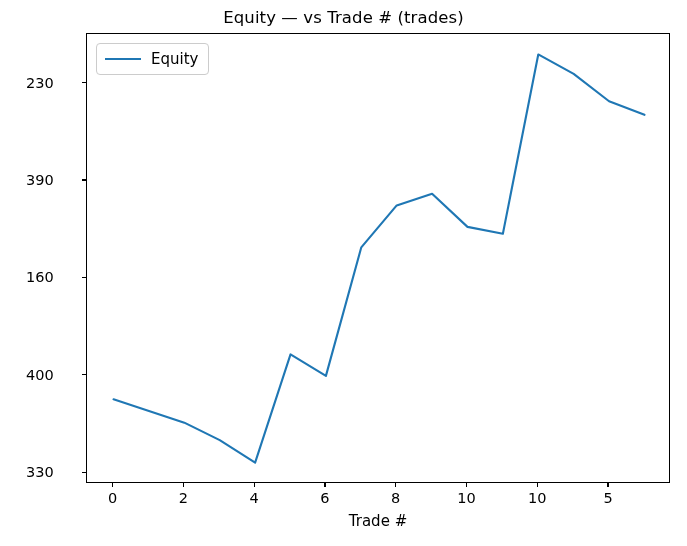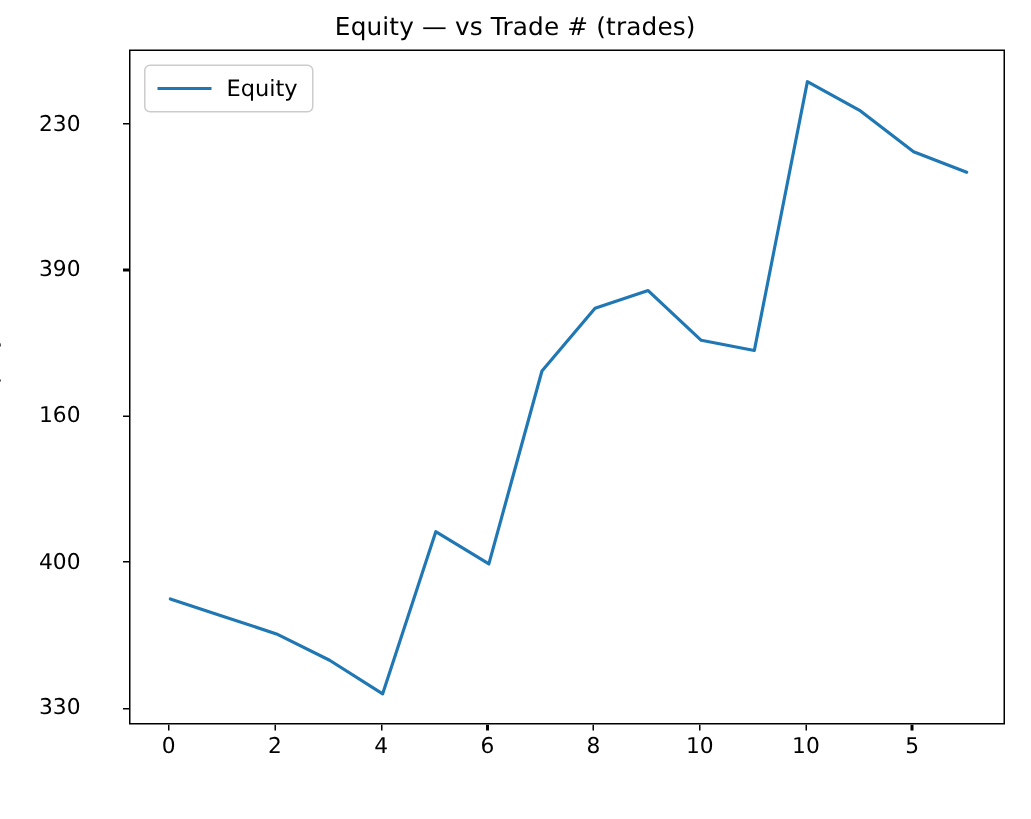--- a/index.html
+++ b/index.html
@@ -138,20 +138,21 @@
   }
 </style>
 </head>
 <body>
 
 <div id="figure">
 
   <div id="chart-title">Equity — vs Trade # (trades)</div>
 
   <div id="ylabel">Equity</div>
+  <div id="xlabel">Trade #</div>
 
   <div id="ytick-container">
       <div class="ytick-wrap" style="top: 472.286px;">
         <div class="ytick-mark"></div>
         <div class="ytick-text">330</div>
       </div>
       <div class="ytick-wrap" style="top: 374.883px;">
         <div class="ytick-mark"></div>
         <div class="ytick-text">400</div>
       </div>

